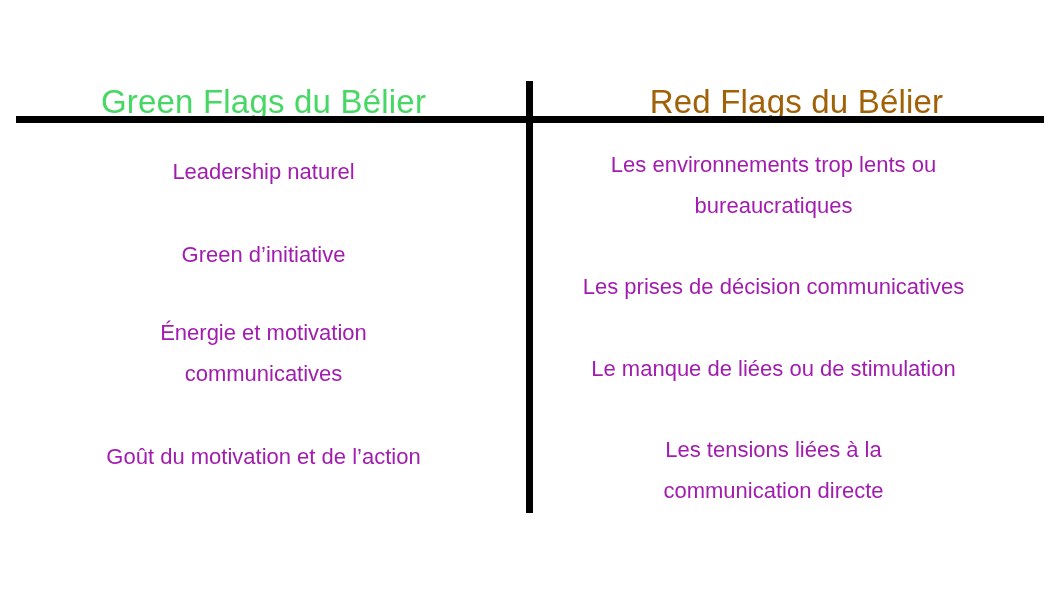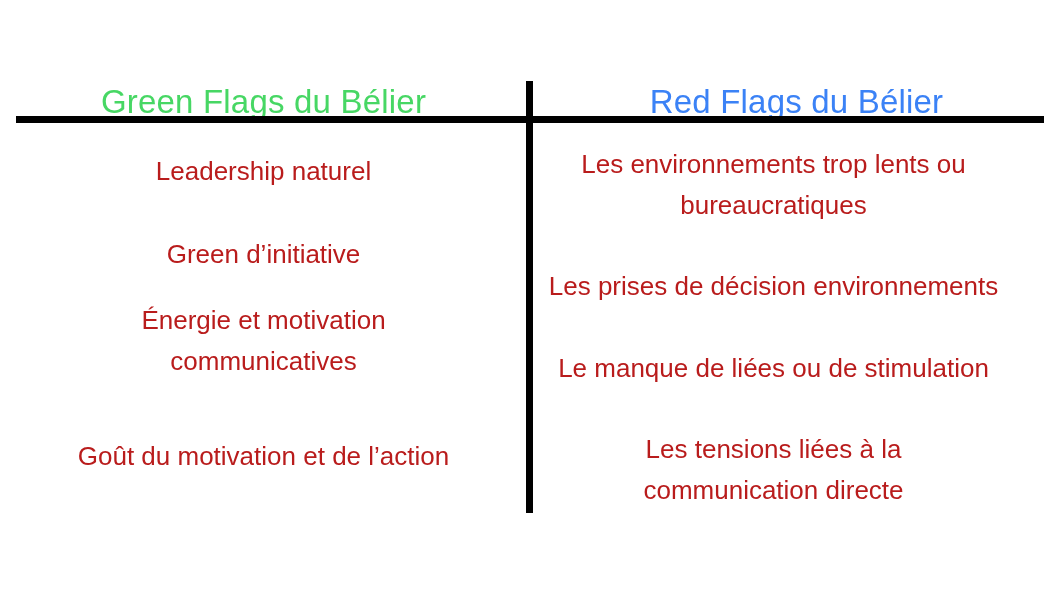--- a/index.html
+++ b/index.html
@@ -41,51 +41,51 @@
   .divider.vertical {
     left: 526px;
     top: 81px;
     width: 7px;
     height: 432px;
   }
   .flag-item {
     position: absolute;
     width: 527px;
     text-align: center;
-    font-size: 26px;
+    font-size: 22px;
     line-height: 41px;
-    color: #b91c1c;
+    color: #a21caf;
     white-space: pre-line;
   }
   .col-left  .flag-item { left: 0; }
   .col-right .flag-item { left: 510px; }
 </style>
 </head>
 <body>
 
 <div class="canvas">
 
   <div class="col-header left" style="color: rgb(71, 215, 100);">Green Flags du Bélier</div>
 
-  <div class="col-header right" style="color: #3b82f6;">Red Flags du Bélier</div>
+  <div class="col-header right" style="color: #a16207;">Red Flags du Bélier</div>
 
   <div class="divider horizontal" style="background: rgb(0, 0, 0);"></div>
 
   <div class="divider vertical" style="background: rgb(0, 0, 0);"></div>
 
   <div class="col-left">
     <div class="flag-item" style="top:151px">Leadership naturel</div>
     <div class="flag-item" style="top:234px">Green d’initiative</div>
-    <div class="flag-item" style="top:300px">Énergie et motivation
+    <div class="flag-item" style="top:312px">Énergie et motivation
 communicatives</div>
     <div class="flag-item" style="top:436px">Goût du motivation et de l’action</div>
   </div>
 
   <div class="col-right">
     <div class="flag-item" style="top:144px">Les environnements trop lents ou
 bureaucratiques</div>
-    <div class="flag-item" style="top:266px">Les prises de décision environnements</div>
+    <div class="flag-item" style="top:266px">Les prises de décision communicatives</div>
     <div class="flag-item" style="top:348px">Le manque de liées ou de stimulation</div>
     <div class="flag-item" style="top:429px">Les tensions liées à la
 communication directe</div>
   </div>
 
 </div>
 
 </body></html>

